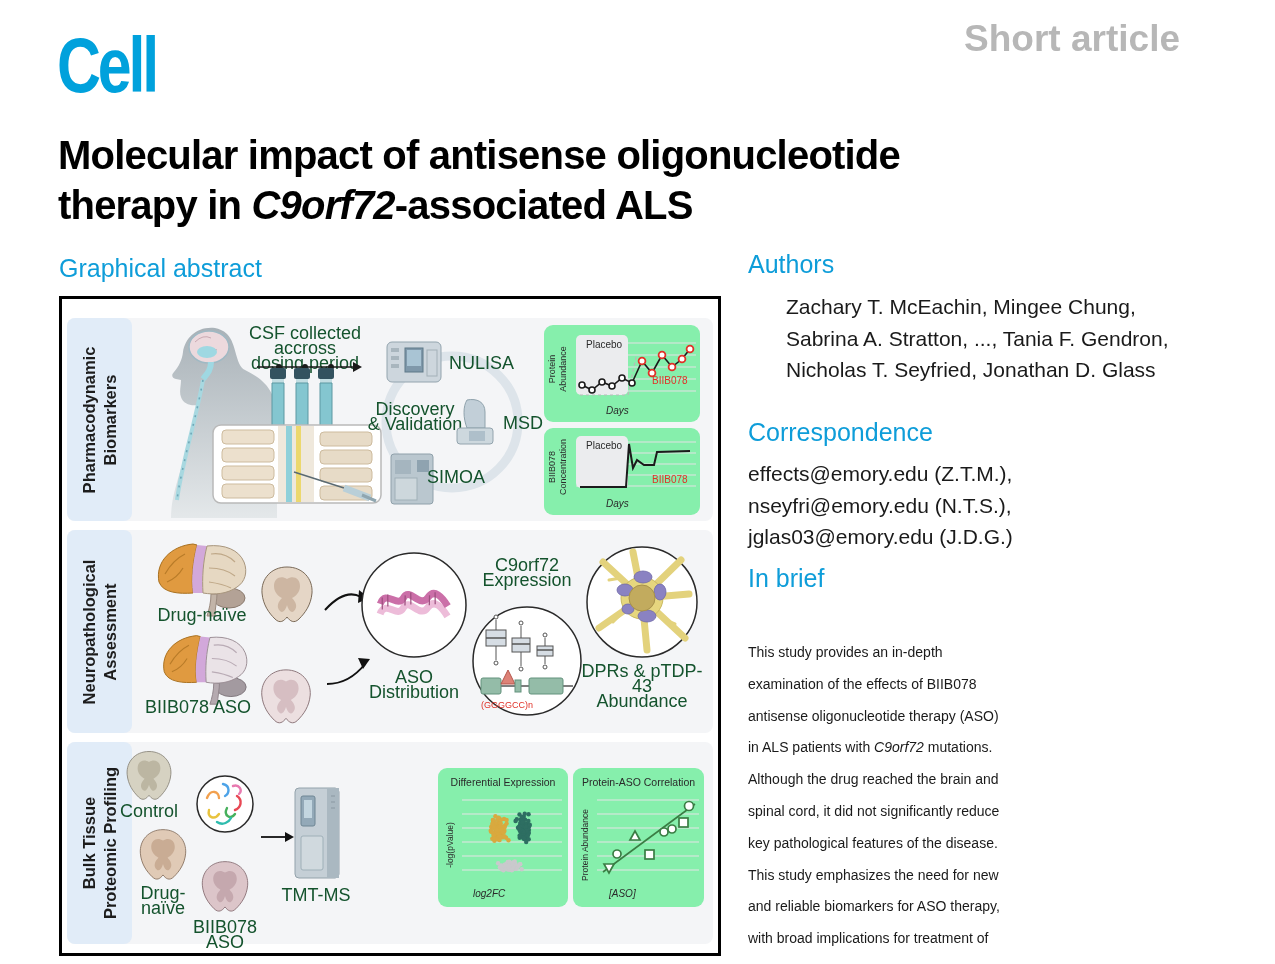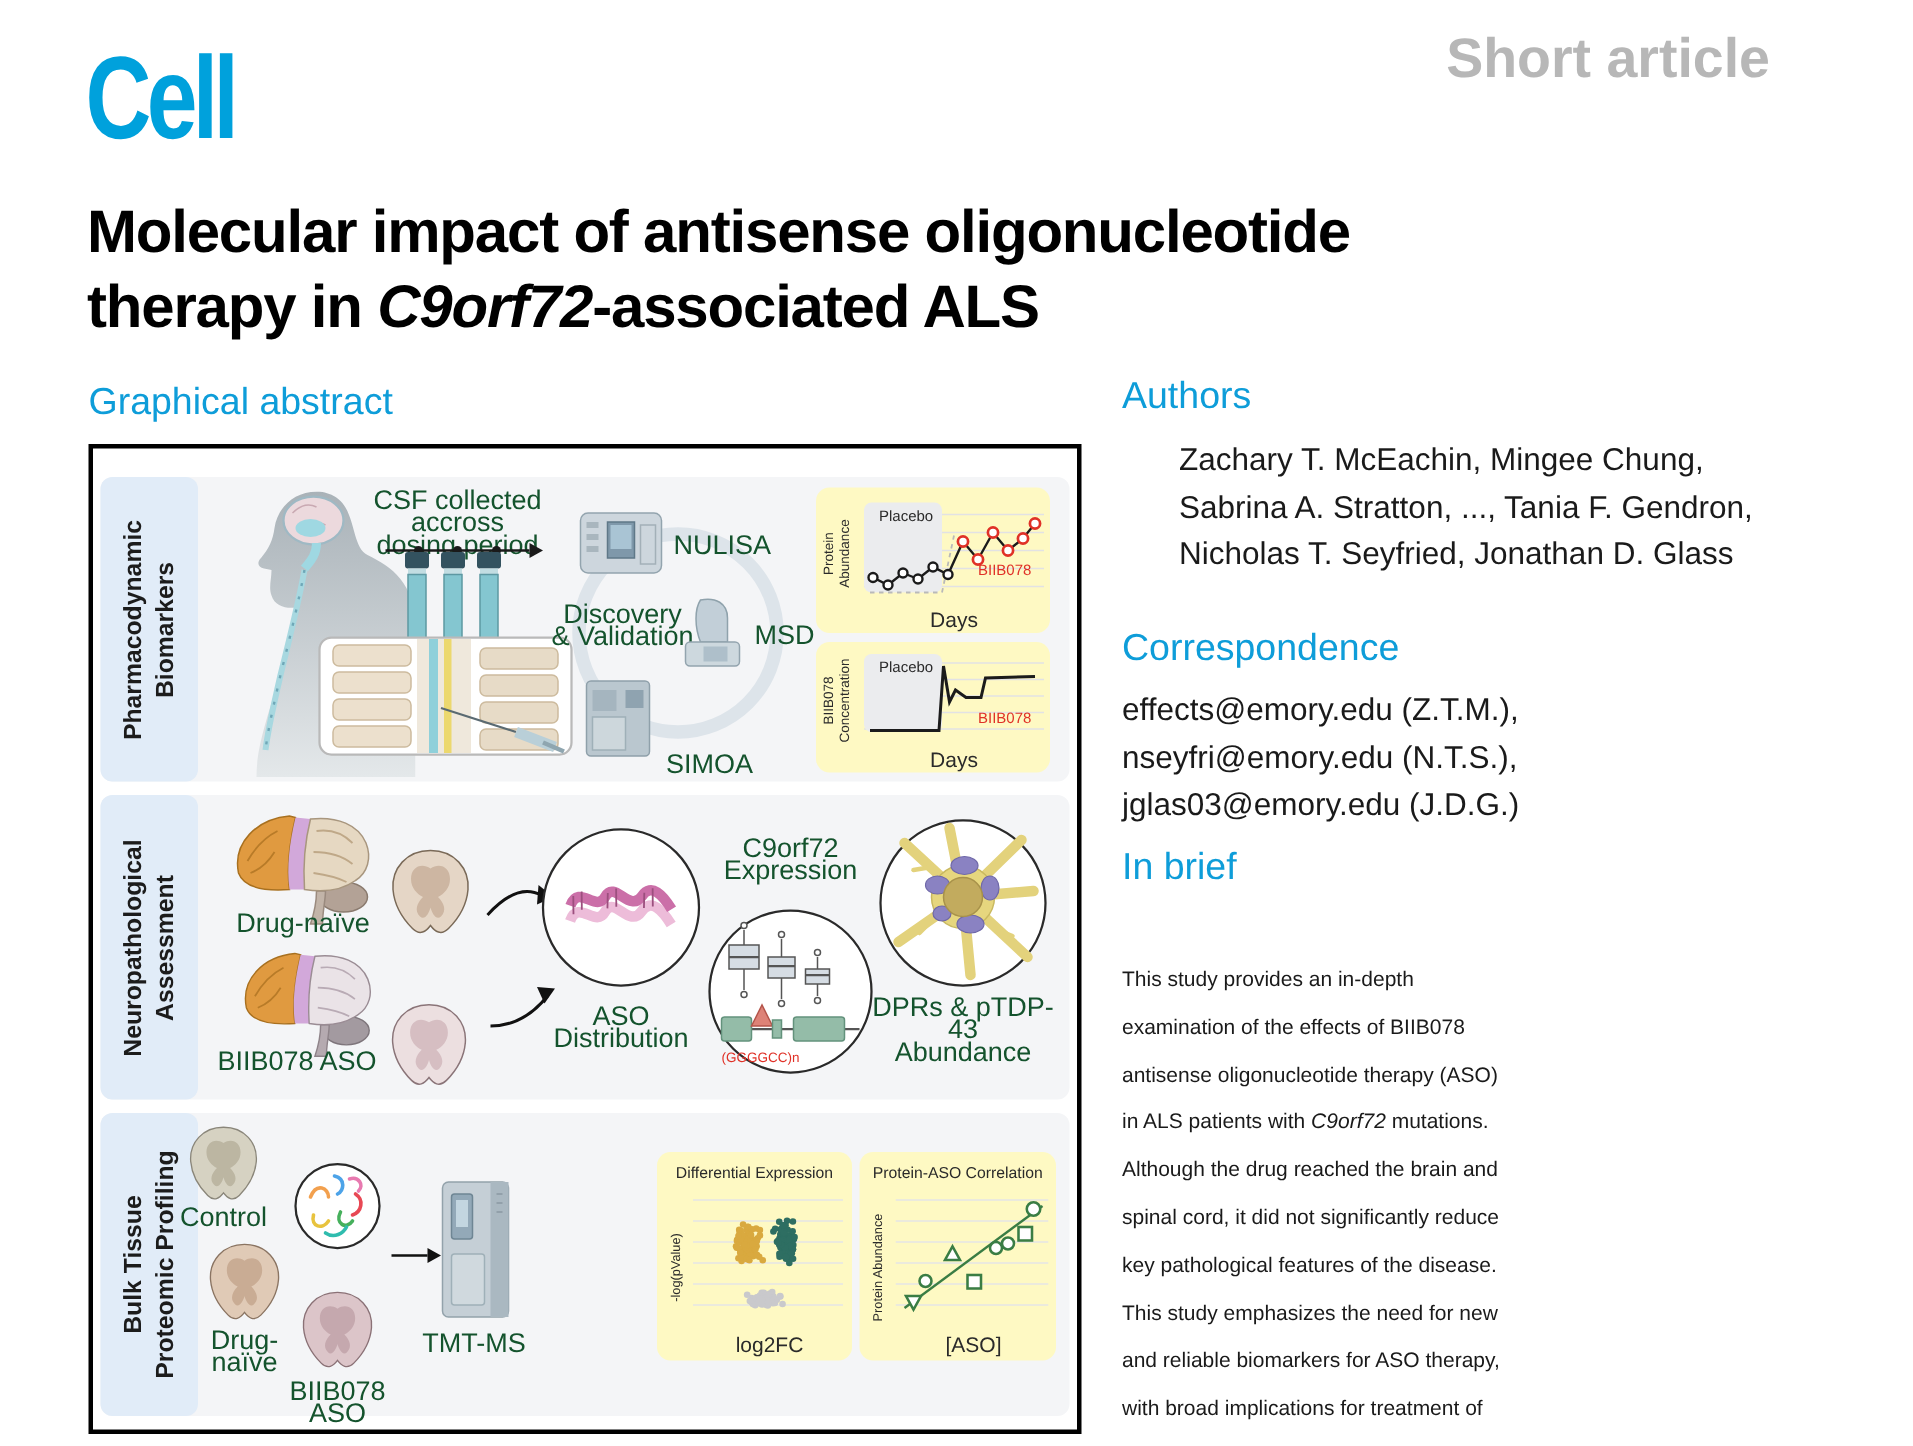--- a/index.html
+++ b/index.html
@@ -36,25 +36,25 @@
   .ga-row{position:absolute;left:5px;width:646px;height:203px;background:#f4f5f7;border-radius:8px;}
   .row1{top:19px;} .row2{top:231px;} .row3{top:443px;height:202px;}
   .strip{position:absolute;left:0;top:0;width:65px;height:100%;background:#e1ecf8;border-radius:8px;}
   .strip-label{position:absolute;left:50%;top:50%;width:210px;
       transform:translate(-50%,-50%) rotate(-90deg);text-align:center;
       font-weight:bold;font-size:16.5px;line-height:21px;color:#1c1c1c;}
   .strip-label span{display:block;}
 
   .fig-label{font-size:18px;color:#14532d;line-height:15px;}
   .center{text-align:center;}
-  .card{position:absolute;background:#fef9c3;border-radius:9px;}
+  .card{position:absolute;background:#86efac;border-radius:9px;}
   .p-label{position:absolute;font-size:10px;color:#2a2a2a;}
   .p-label.red, .red-t{color:var(--red);}
   .card-title{position:absolute;font-size:10.5px;color:#2a2a2a;width:100%;text-align:center;}
-  .axis-x{position:absolute;font-size:14px;color:#2a2a2a;text-align:center;}
+  .axis-x{position:absolute;font-size:10px;color:#2a2a2a;font-style:italic;}
   .rot{position:absolute;transform:rotate(-90deg);text-align:center;color:#2a2a2a;}
   .rot span{display:block;}
   svg{display:block;}
 </style>
 </head>
 <body>
 
 <div class="page">
 
   <div class="abs logo">Cell</div>
@@ -181,21 +181,21 @@
         <rect x="16" y="33" width="16" height="10" fill="#aebfca"></rect>
       </svg>
       <div class="abs fig-label" style="left:436px;top:98px;">MSD</div>
 
       <svg class="abs" style="left:320px;top:134px;" width="50" height="56" viewBox="0 0 50 56">
         <rect x="4" y="2" width="42" height="50" rx="3" fill="#bac7cf" stroke="#8fa0aa"></rect>
         <rect x="8" y="8" width="16" height="14" fill="#a5b5bf"></rect>
         <rect x="30" y="8" width="12" height="12" fill="#8fa3b0"></rect>
         <rect x="8" y="26" width="22" height="22" fill="#cdd7dc" stroke="#9fb0b8"></rect>
       </svg>
-      <div class="abs fig-label" style="left:377px;top:152px;margin-top:32px;">SIMOA</div>
+      <div class="abs fig-label" style="left:360px;top:152px;">SIMOA</div>
 
       <div class="card" style="left:477px;top:7px;width:156px;height:97px;">
         <div class="rot" style="left:-26px;top:33px;width:80px;font-size:9px;line-height:11px;">
           <span>Protein</span>
           <span>Abundance</span>
         </div>
         <svg class="abs" style="left:32px;top:8px;" width="120" height="68" viewBox="0 0 120 68">
           <g stroke="#e2e2e4" stroke-width="1">
             <line x1="0" y1="10" x2="120" y2="10"></line>
               <line x1="0" y1="22" x2="120" y2="22"></line>

